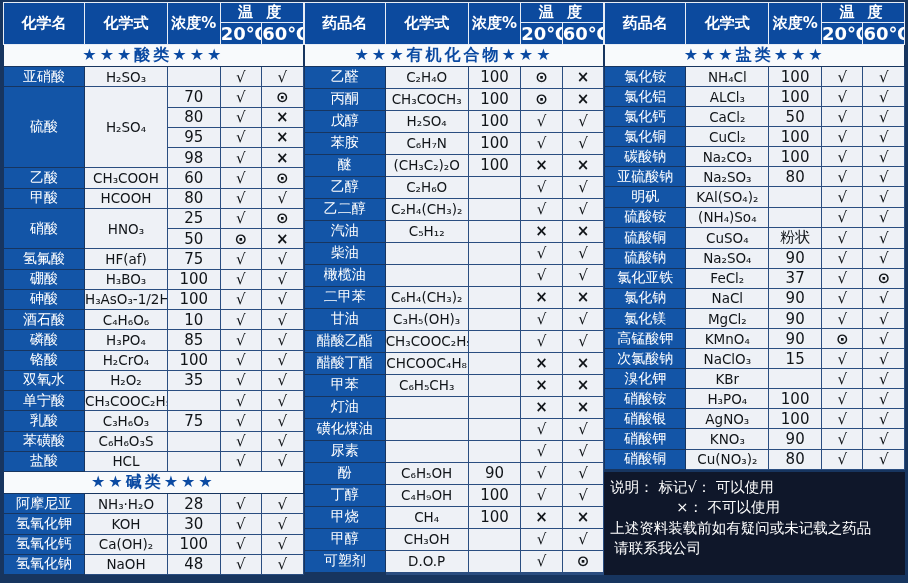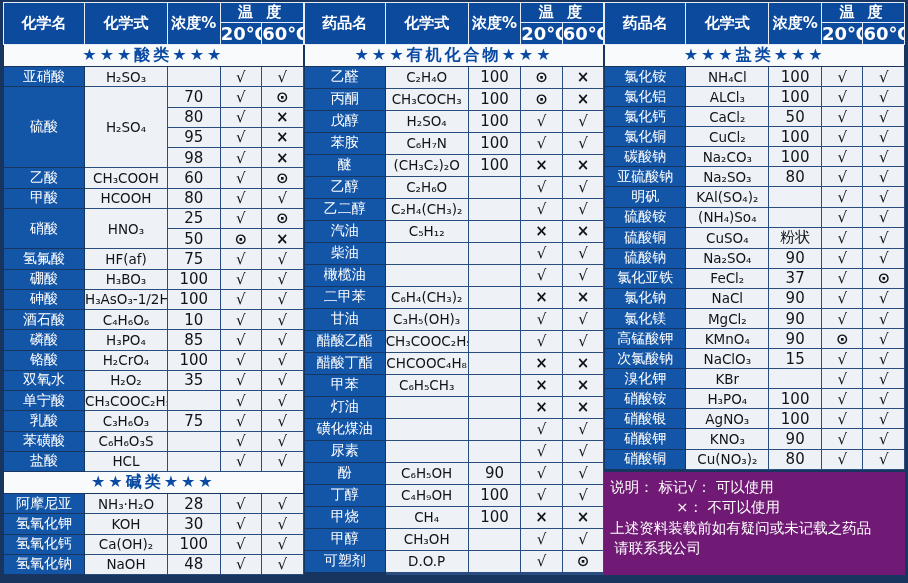--- a/index.html
+++ b/index.html
@@ -31,21 +31,21 @@
     background:#eef1f6;color:#101418;border:1px solid #2a4d80;
   }
   td.formula{font-size:13.5px;}
   td.conc{font-size:15px;}
   td.sym{font-size:15px;}
   .s-check{color:#5a6068;}
   .s-circle{color:#1a56b4;font-weight:bold;}
   .s-cross{color:#e8312a;font-weight:bold;}
   .s-crossk{color:#26282b;font-weight:bold;}
   .legend{
-    flex:1;background:#701a75;color:#ffffff;
+    flex:1;background:#0f172a;color:#ffffff;
     font-size:14.5px;line-height:1.42;padding:5px 6px 16px 6px;
     border-top:2px solid #17355f;
   }
   .legend p{margin:0;}
   .legend .ind{padding-left:66px;}
   .legend .foot{margin-top:0;}
   .legend .foot2{padding-left:4px;}
 </style>
 </head>
 <body>

